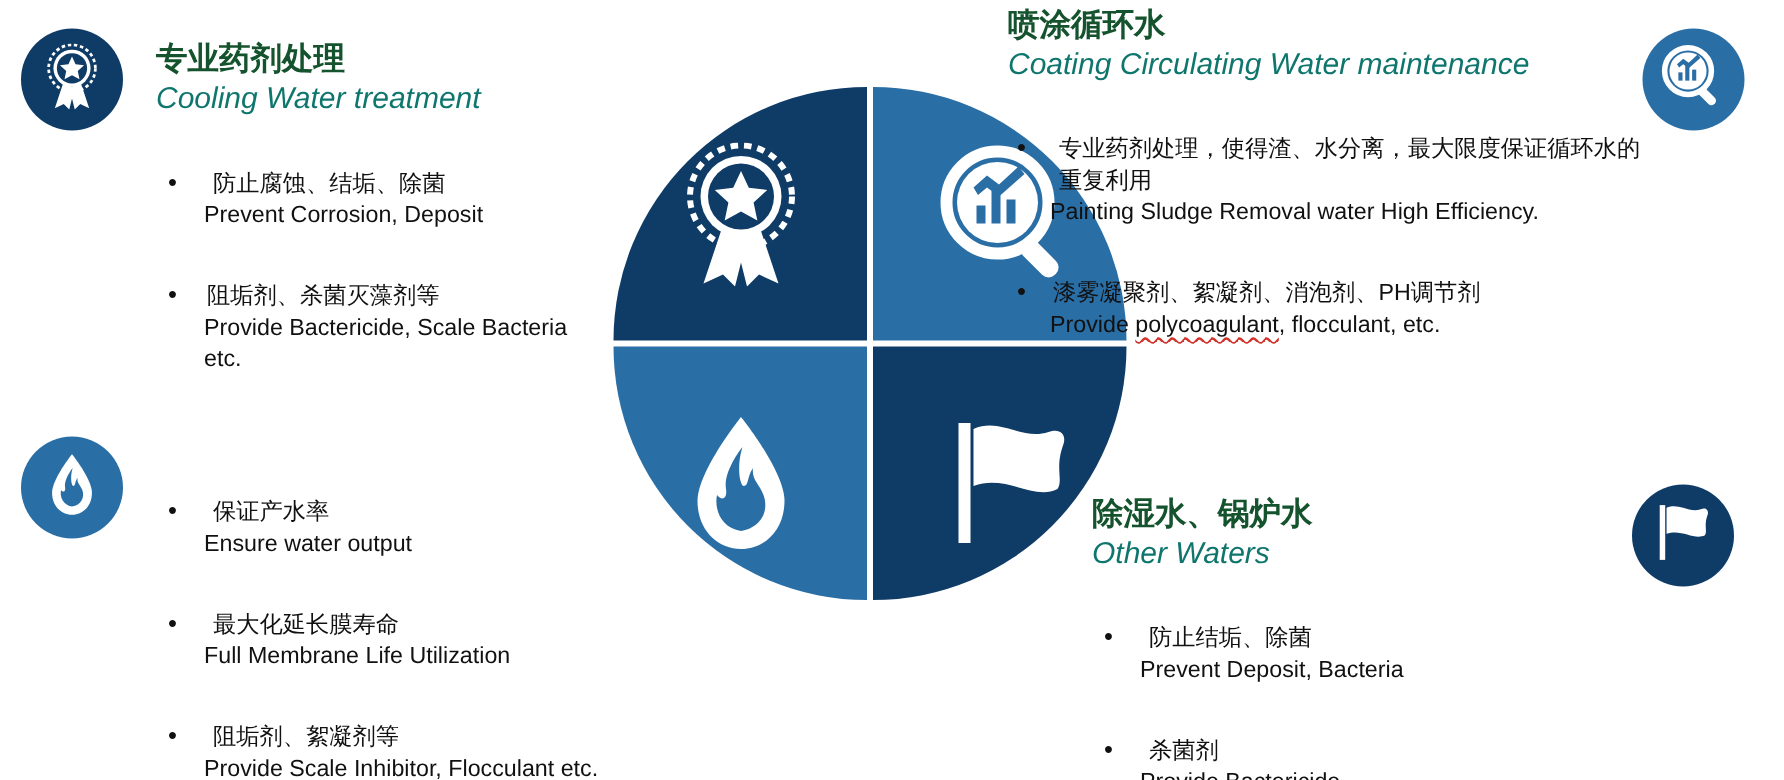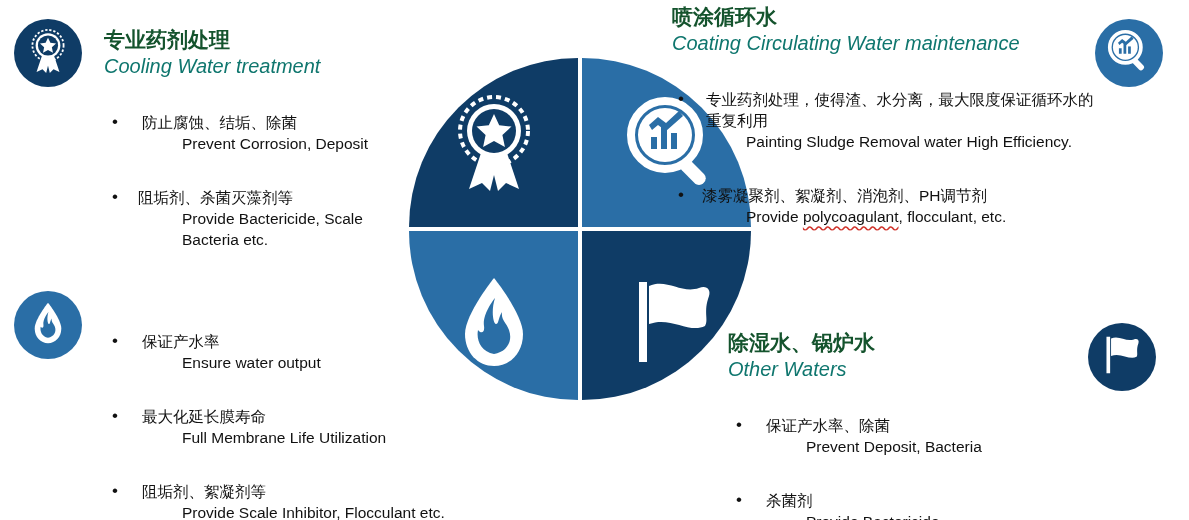--- a/index.html
+++ b/index.html
@@ -110,21 +110,21 @@
   }
   ul.bullets li::before {
     content: "\2022";
     position: absolute;
     left: 8px;
     top: -1px;
     font-size: 17px;
     color: #111;
   }
   .li-cn { display: block; margin-top: 33px; }
-  .li-en { display: block; margin-left: 46px; }
+  .li-en { display: block; }
   .indent1 { padding-left: 6px; }
   .indent2 { padding-left: 2px; }
   .spell-error {
     text-decoration: underline wavy #d0342c;
     text-underline-offset: 3px;
   }
 
   
   #block-cooling { left: 104px; top: 27px; width: 300px; }
   #block-pure    { left: 104px; top: 298px; width: 400px; }
@@ -288,21 +288,21 @@
       </span>
     </li>
   </ul>
 </div>
 
 <div class="block" id="block-other">
   <div class="title-cn">除湿水、锅炉水</div>
   <div class="title-en">Other Waters</div>
   <ul class="bullets">
     <li>
-      <span class="li-cn indent1">保证产水率、除菌</span>
+      <span class="li-cn indent1">防止结垢、除菌</span>
       <span class="li-en">Prevent Deposit, Bacteria</span>
     </li>
     <li>
       <span class="li-cn indent1">杀菌剂</span>
       <span class="li-en">Provide Bactericide</span>
     </li>
   </ul>
 </div>
 
 </body></html>

